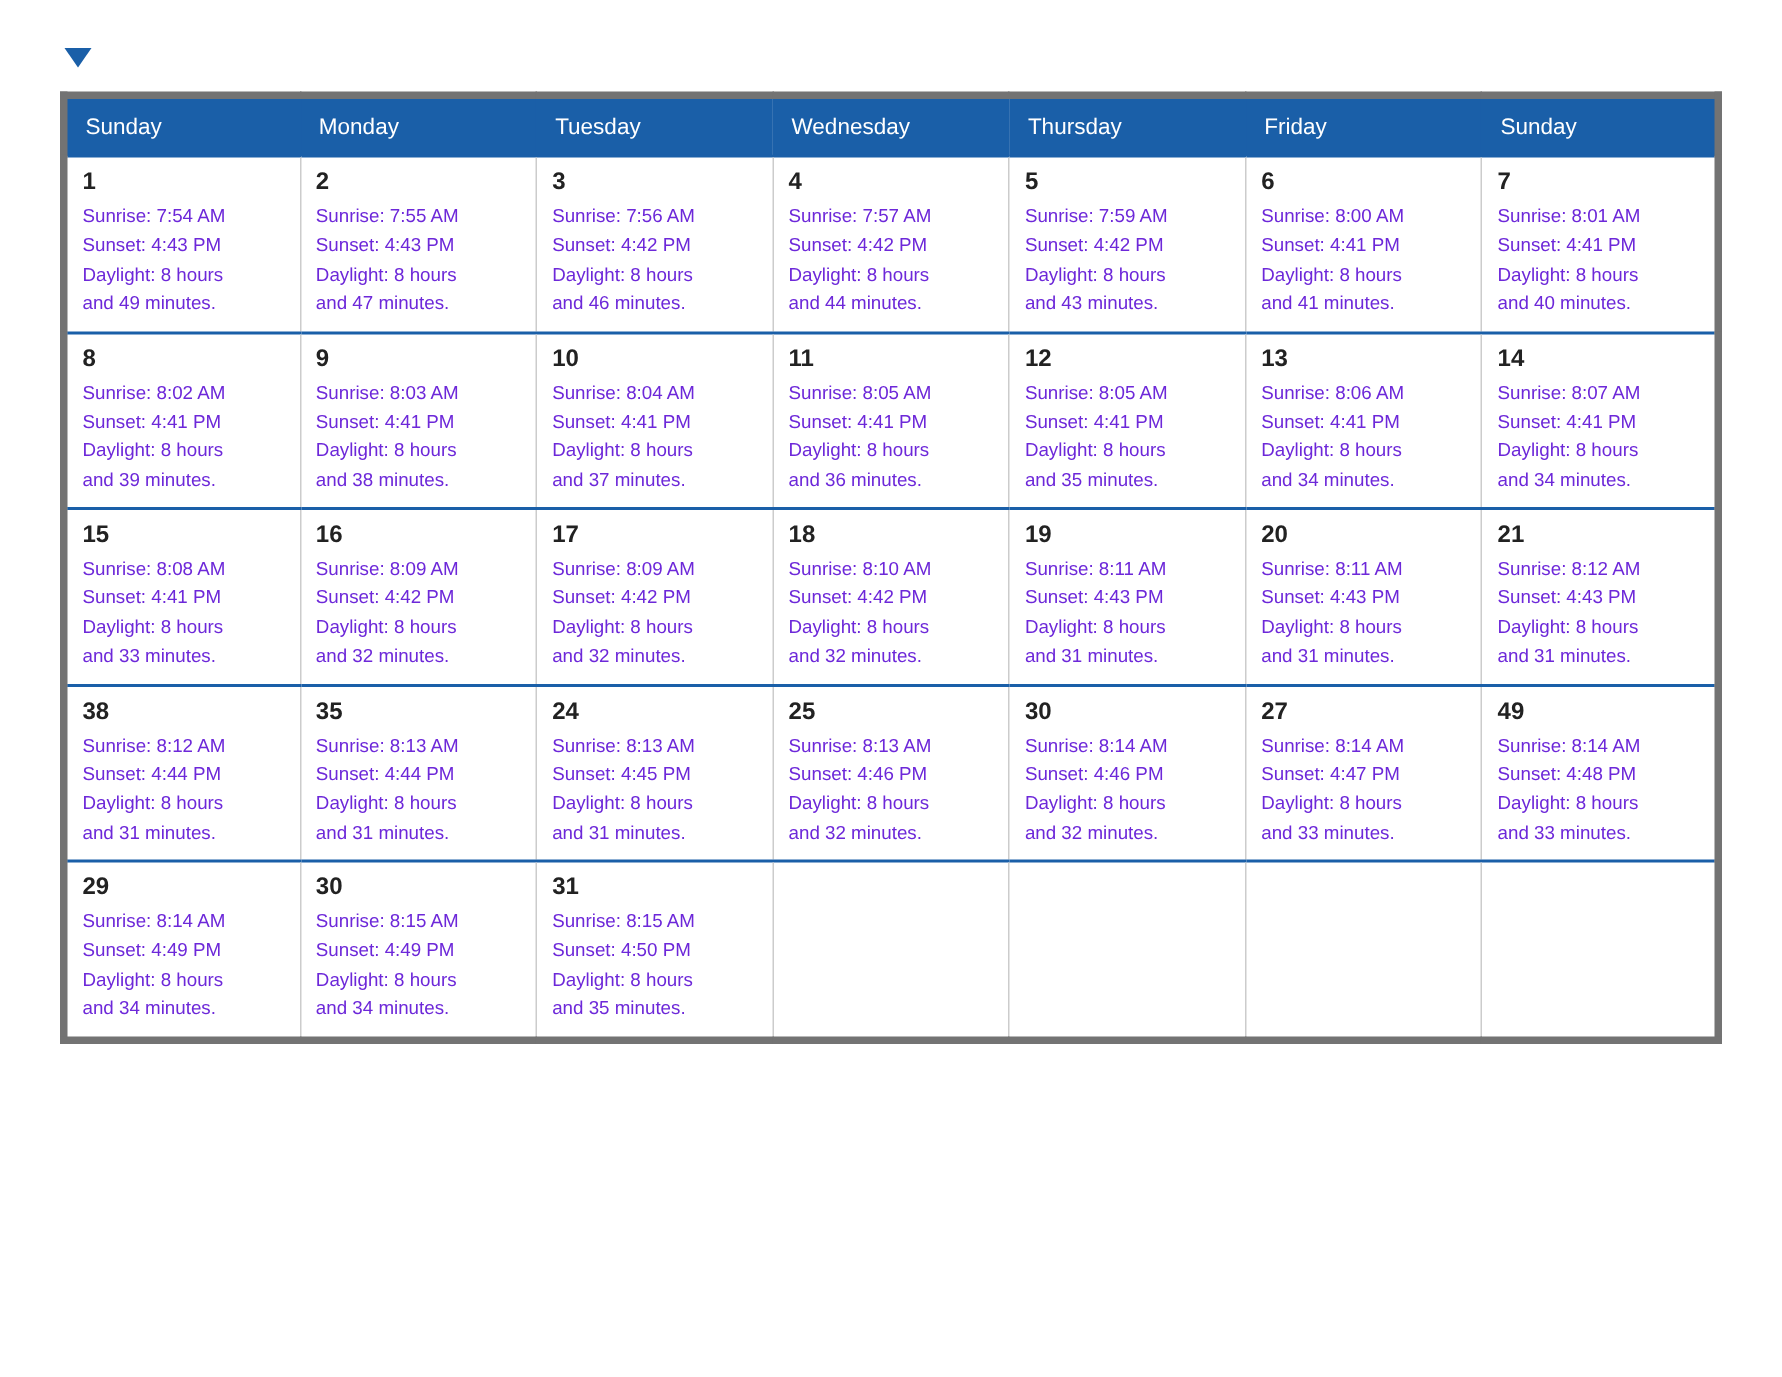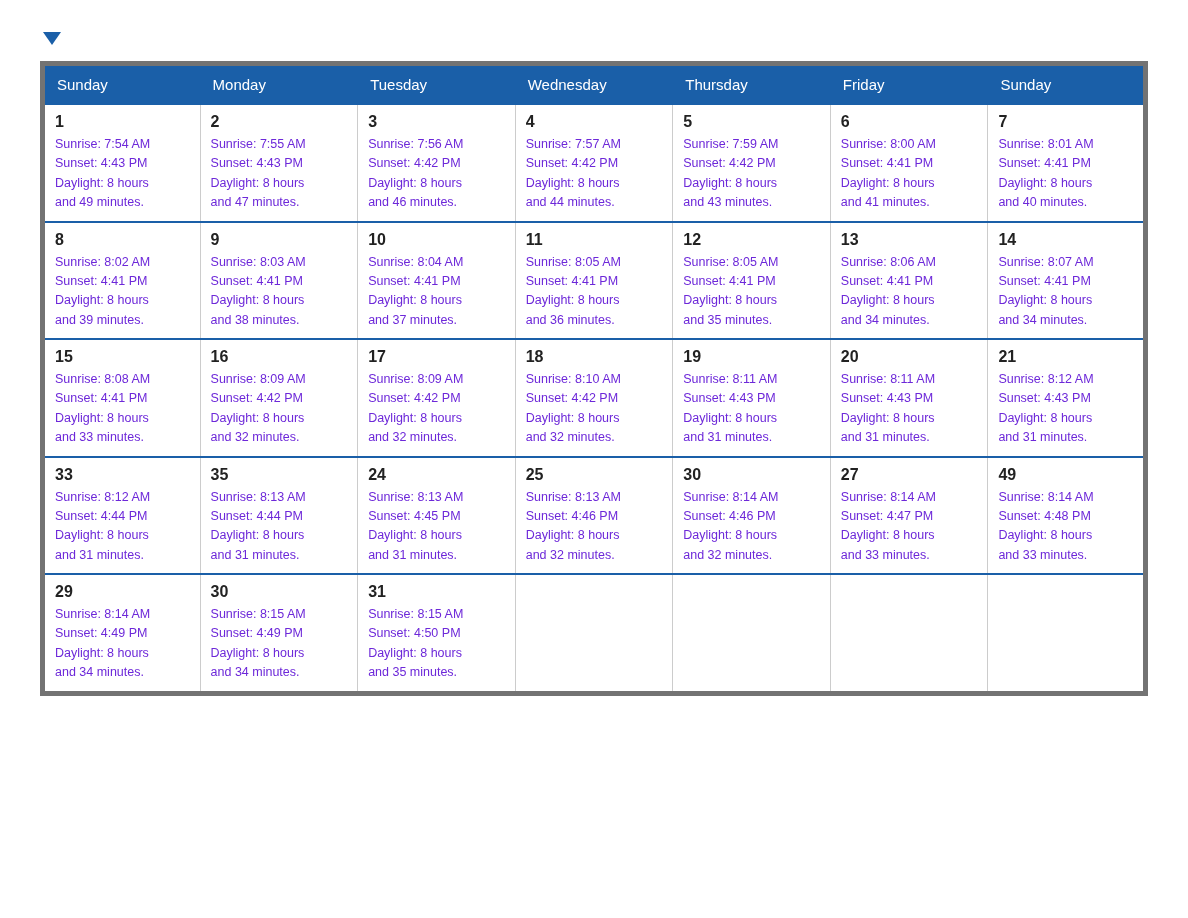--- a/index.html
+++ b/index.html
@@ -214,21 +214,21 @@
         <span class="day-number">20</span>
         <div class="day-info">Sunrise: 8:11 AM<br>Sunset: 4:43 PM<br>Daylight: 8 hours<br>and 31 minutes.</div>
       </td>
         <td>
         <span class="day-number">21</span>
         <div class="day-info">Sunrise: 8:12 AM<br>Sunset: 4:43 PM<br>Daylight: 8 hours<br>and 31 minutes.</div>
       </td>
       </tr>
       <tr>
         <td>
-        <span class="day-number">33</span>
+        <span class="day-number">38</span>
         <div class="day-info">Sunrise: 8:12 AM<br>Sunset: 4:44 PM<br>Daylight: 8 hours<br>and 31 minutes.</div>
       </td>
         <td>
         <span class="day-number">35</span>
         <div class="day-info">Sunrise: 8:13 AM<br>Sunset: 4:44 PM<br>Daylight: 8 hours<br>and 31 minutes.</div>
       </td>
         <td>
         <span class="day-number">24</span>
         <div class="day-info">Sunrise: 8:13 AM<br>Sunset: 4:45 PM<br>Daylight: 8 hours<br>and 31 minutes.</div>
       </td>

